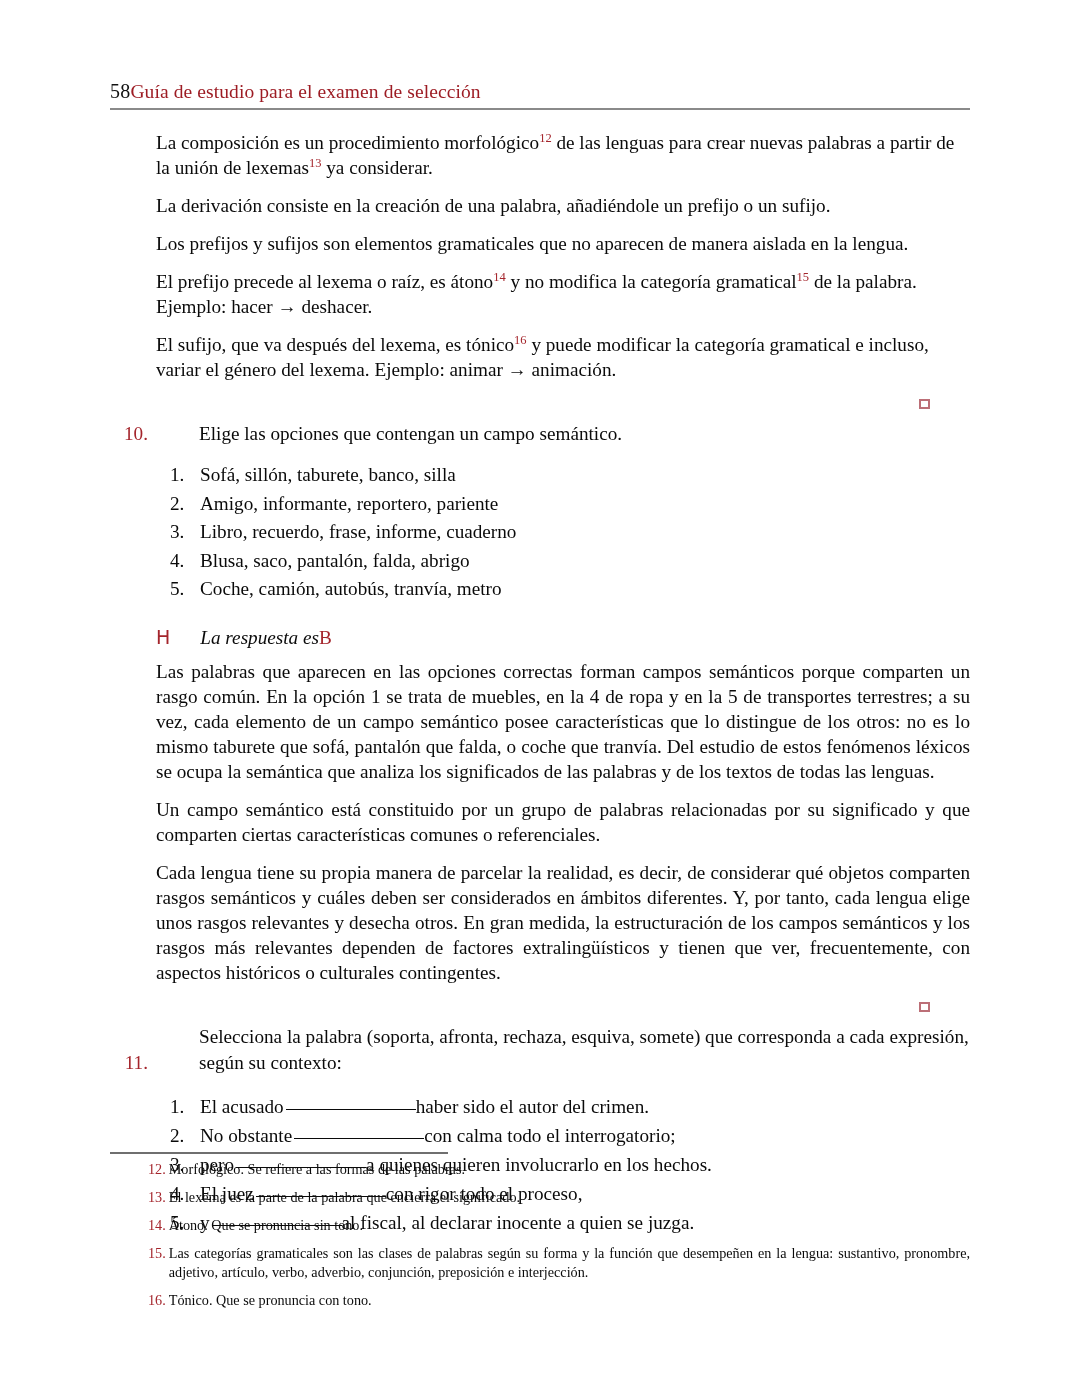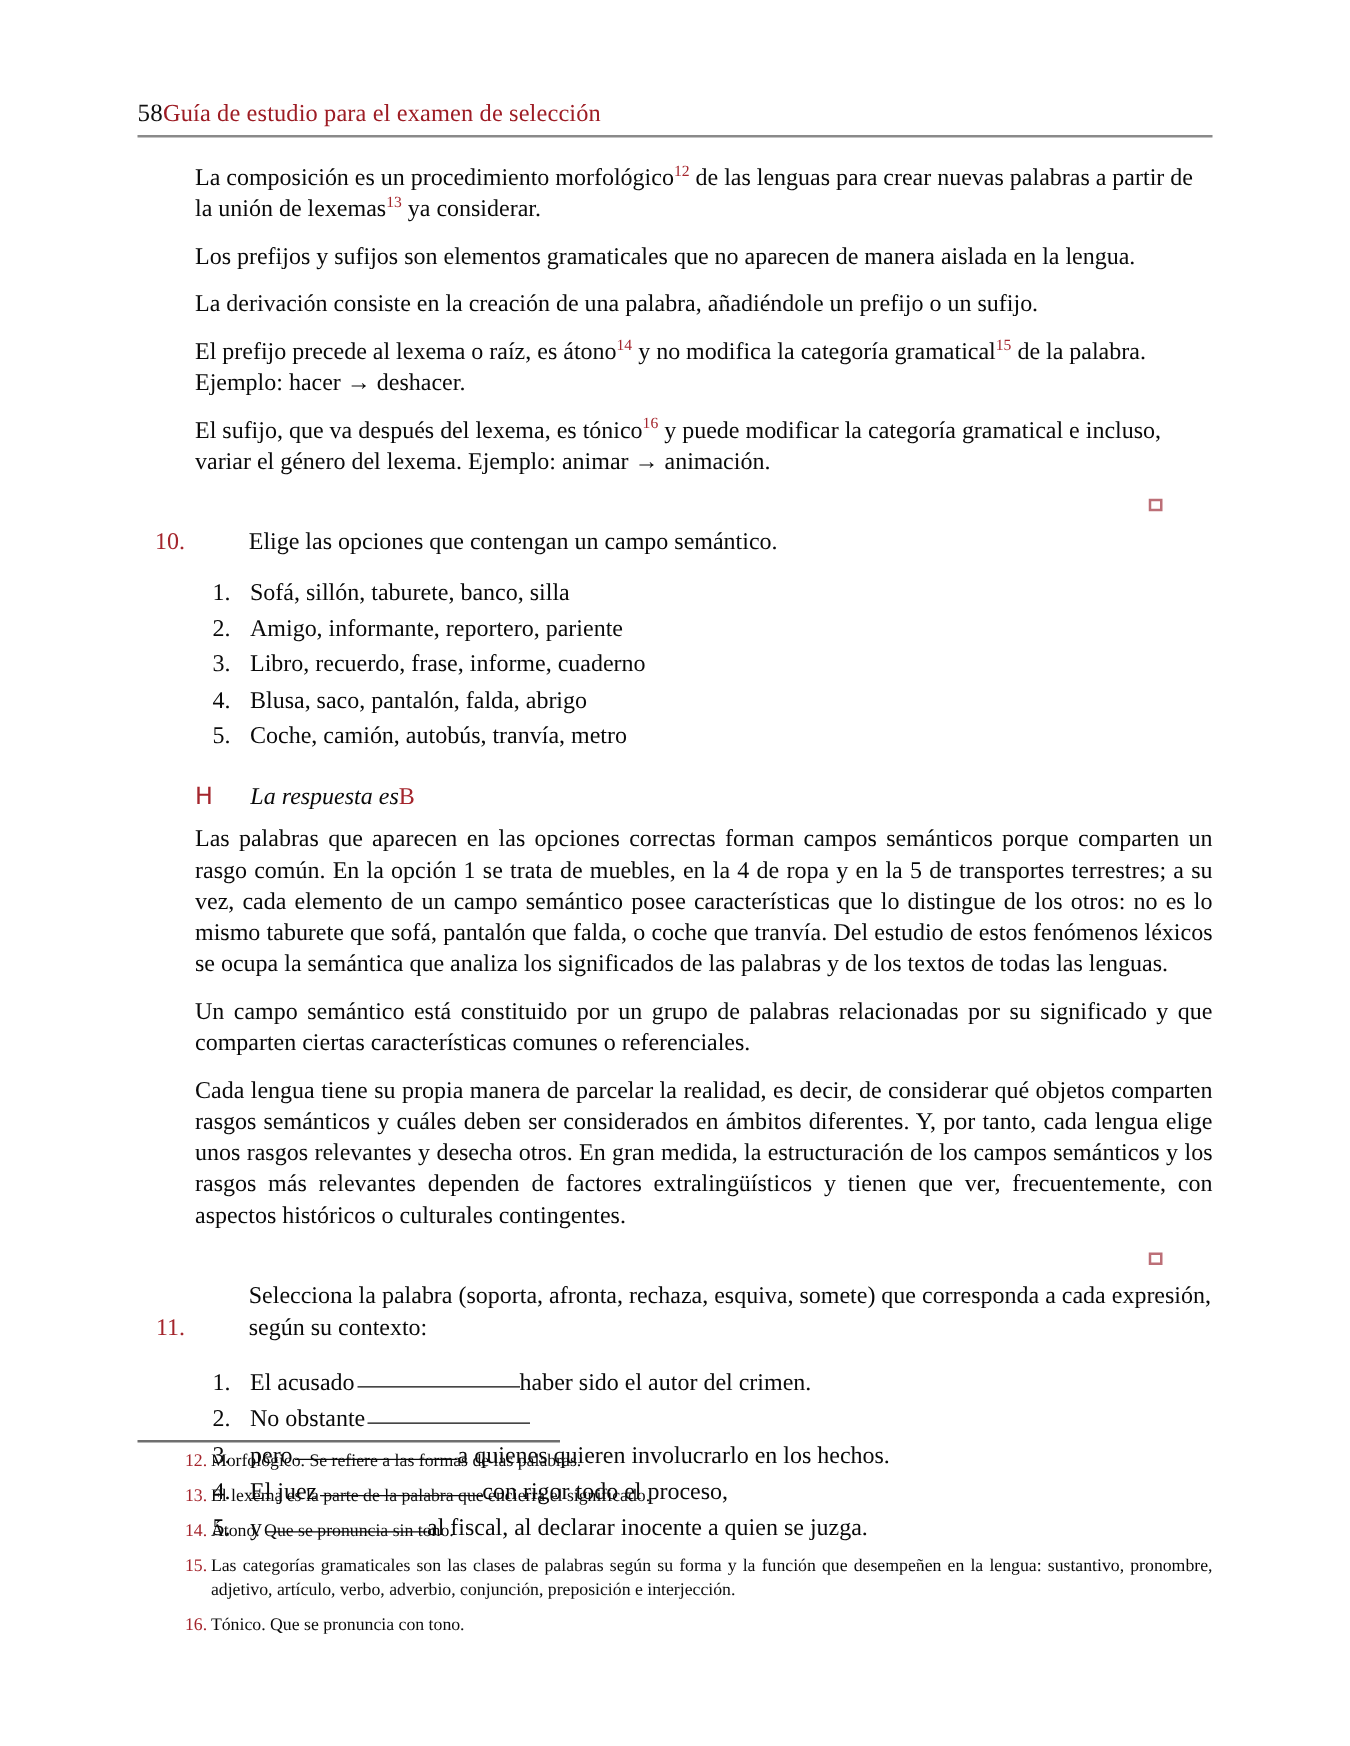--- a/index.html
+++ b/index.html
@@ -217,23 +217,23 @@
   <div class="header">
     <span class="folio">58</span>
     <span class="head-title">Guía de estudio para el examen de selección</span>
   </div>
   <div class="header-rule"></div>
 
   <div class="content">
 
     <p class="body"><span>La composición es un procedimiento morfológico</span><sup class="fn">12</sup><span> de las lenguas para crear nuevas palabras a partir de la unión de lexemas</span><sup class="fn">13</sup><span> ya considerar.</span></p>
 
+    <p class="body">La derivación consiste en la creación de una palabra, añadiéndole un prefijo o un sufijo.</p>
+
     <p class="body">Los prefijos y sufijos son elementos gramaticales que no aparecen de manera aislada en la lengua.</p>
-
-    <p class="body">La derivación consiste en la creación de una palabra, añadiéndole un prefijo o un sufijo.</p>
 
     <p class="body"><span>El prefijo precede al lexema o raíz, es átono</span><sup class="fn">14</sup><span> y no modifica la categoría gramatical</span><sup class="fn">15</sup><span> de la palabra. Ejemplo: hacer → deshacer.</span></p>
 
     <p class="body"><span>El sufijo, que va después del lexema, es tónico</span><sup class="fn">16</sup><span> y puede modificar la categoría gramatical e incluso, variar el género del lexema. Ejemplo: animar → animación.</span></p>
 
     <div class="marker-row">
       <span class="sq-marker"></span>
     </div>
 
     <div class="question">
@@ -287,20 +287,21 @@
       <li>
         <span class="b-num">1.</span>
         <span>El acusado </span>
           <span class="blank"></span>
           <span>haber sido el autor del crimen.</span>
       </li>
       <li>
         <span class="b-num">2.</span>
         <span>No obstante </span>
           <span class="blank"></span>
+          <span>con calma todo el interrogatorio;</span>
       </li>
       <li>
         <span class="b-num">3.</span>
         <span>pero </span>
           <span class="blank"></span>
           <span>a quienes quieren involucrarlo en los hechos.</span>
       </li>
       <li>
         <span class="b-num">4.</span>
         <span>El juez </span>

